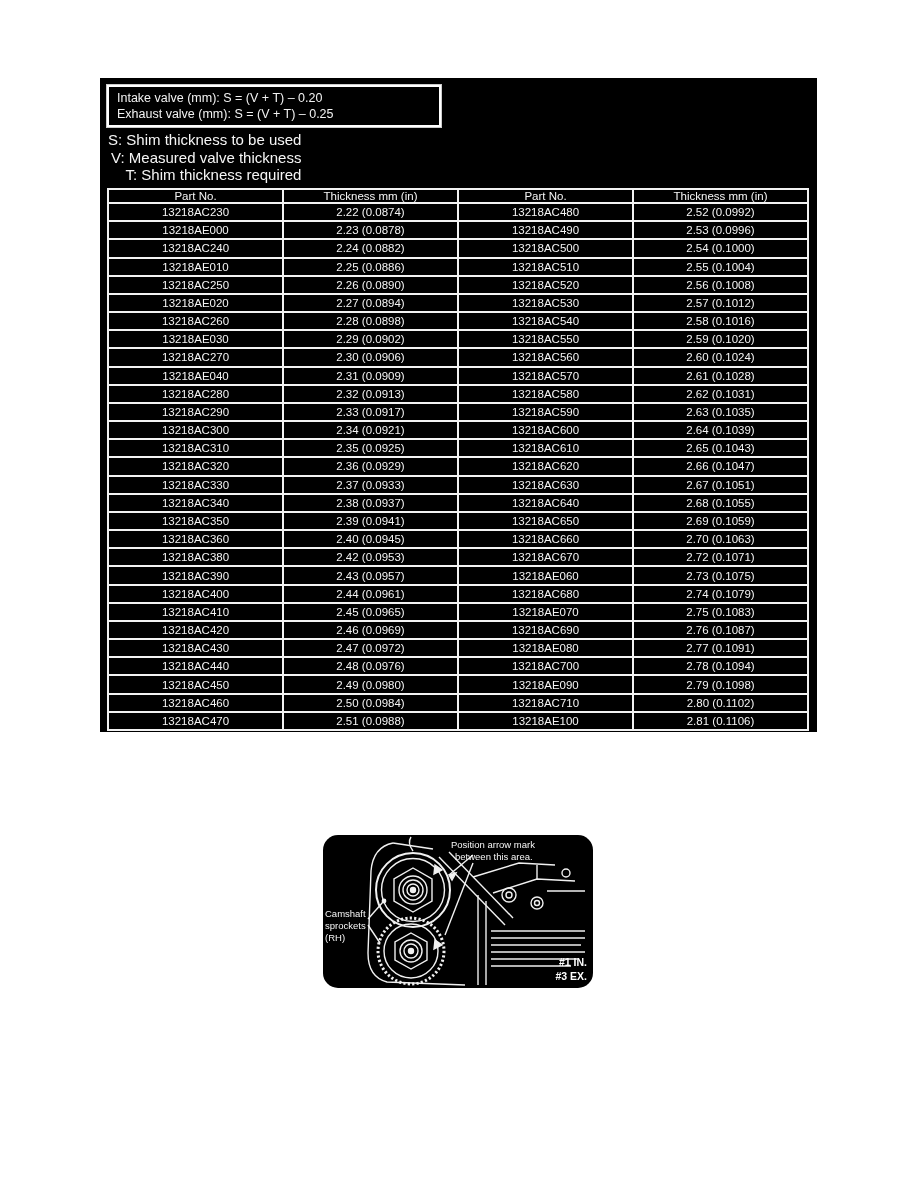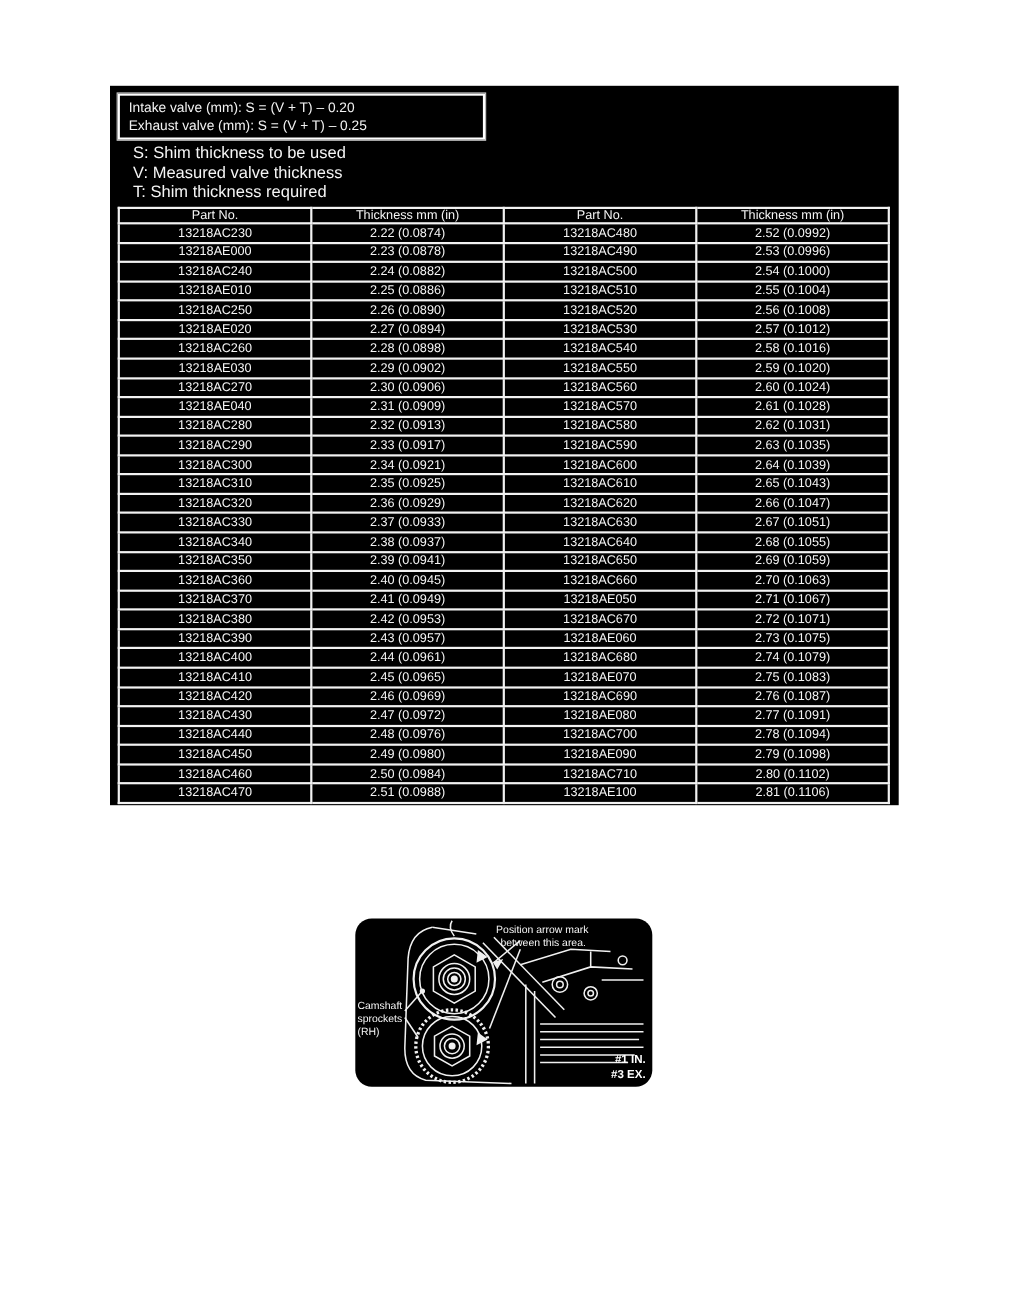--- a/index.html
+++ b/index.html
@@ -12,21 +12,21 @@
   #panel{
     position:absolute;left:100px;top:30px;width:717px;height:654px;
     background:#000000;color:#ffffff;
   }
   #formula-box{
     position:absolute;left:7px;top:7px;width:314px;
     border:2px solid #ffffff;outline:1px solid #cccccc;
     padding:3px 8px;background:#000000;
   }
   #formula-box div{font-size:12.5px;line-height:16px;white-space:nowrap;color:#f2f2f2;}
-  #legend{position:absolute;left:21px;top:53px;}
+  #legend{position:absolute;left:8px;top:53px;text-align:right;}
   #legend div{font-size:15px;line-height:17.5px;color:#f5f5f5;}
   table#shim{
     position:absolute;left:7px;top:110px;width:702px;height:543px;
     border-collapse:collapse;table-layout:fixed;background:#000000;padding-left:37px;
   }
   table#shim th,table#shim td{
     border:2px solid #f2f2f2;color:#f5f5f5;text-align:center;vertical-align:middle;
     font-size:11.5px;font-weight:normal;padding:0;overflow:hidden;white-space:nowrap;
   }
   table#shim th{font-size:11.5px;}
@@ -174,26 +174,20 @@
             <td>13218AC350</td>
             <td>2.39 (0.0941)</td>
             <td>13218AC650</td>
             <td>2.69 (0.1059)</td>
           </tr>
           <tr>
             <td>13218AC360</td>
             <td>2.40 (0.0945)</td>
             <td>13218AC660</td>
             <td>2.70 (0.1063)</td>
-          </tr>
-          <tr>
-            <td>13218AC370</td>
-            <td>2.41 (0.0949)</td>
-            <td>13218AE050</td>
-            <td>2.71 (0.1067)</td>
           </tr>
           <tr>
             <td>13218AC380</td>
             <td>2.42 (0.0953)</td>
             <td>13218AC670</td>
             <td>2.72 (0.1071)</td>
           </tr>
           <tr>
             <td>13218AC390</td>
             <td>2.43 (0.0957)</td>

